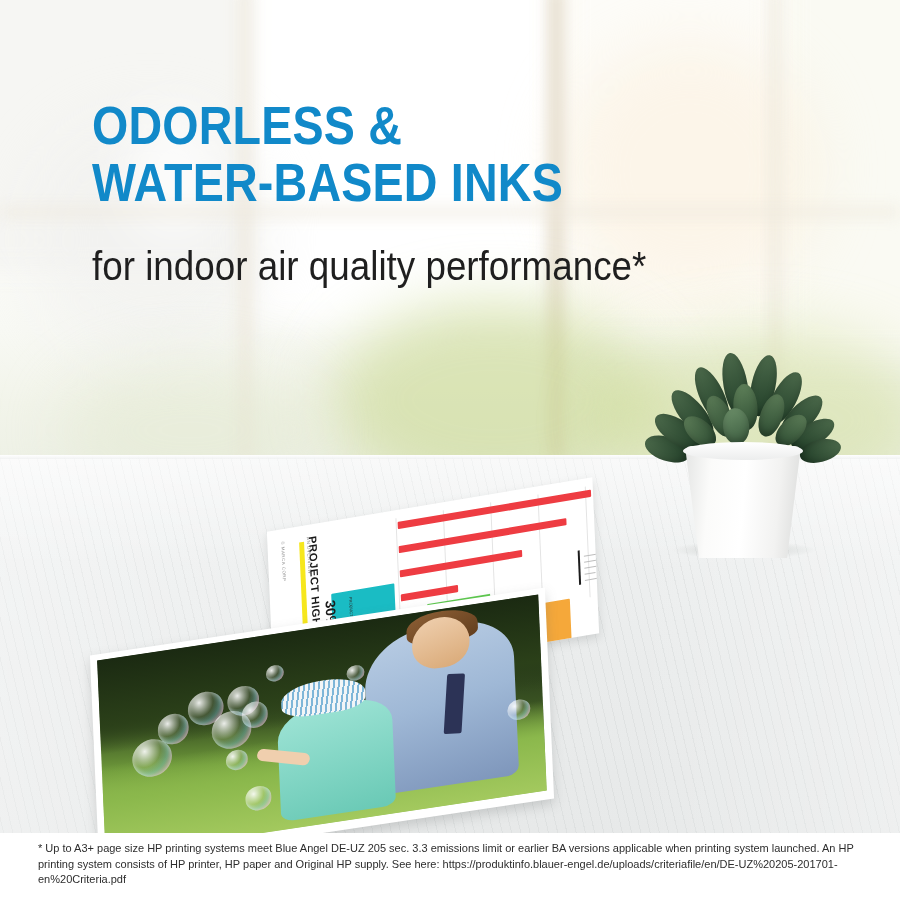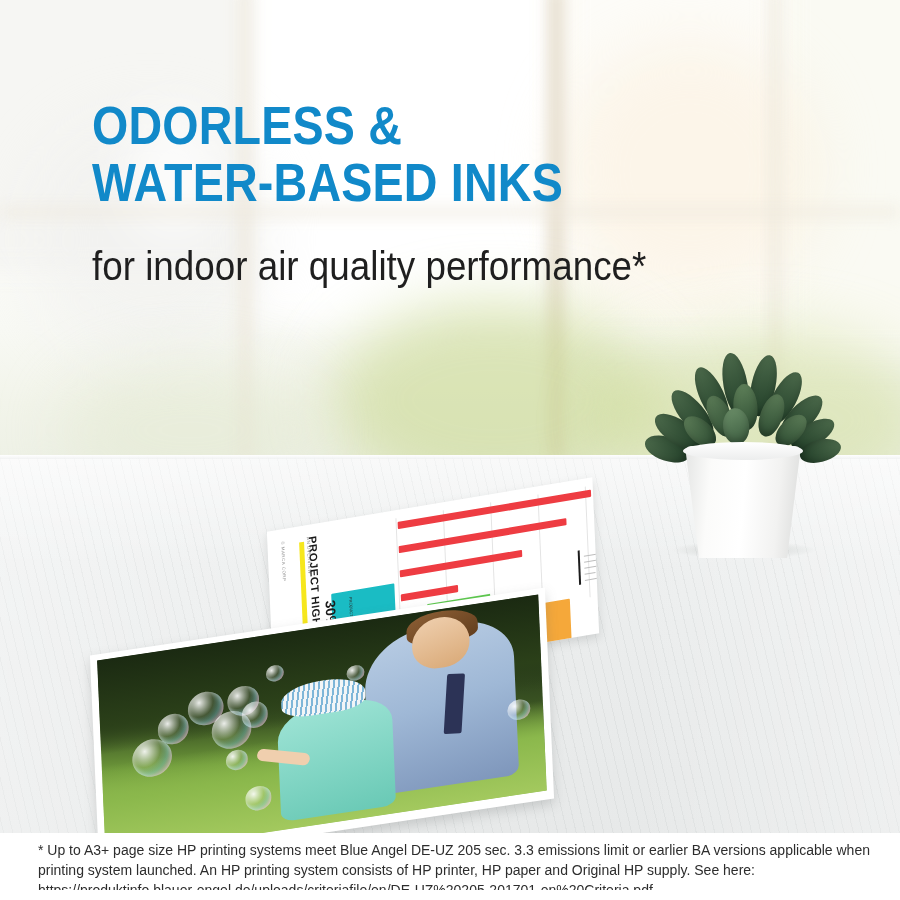--- a/index.html
+++ b/index.html
@@ -192,21 +192,21 @@
     background:radial-gradient(circle at 32% 30%, rgba(255,255,255,.9), rgba(255,255,255,.12) 42%, rgba(120,200,230,.35) 62%, rgba(220,120,200,.35) 78%, rgba(255,255,255,.55) 92%);
     box-shadow:inset 0 0 6px rgba(255,255,255,.7);
   }
 
   
   .footer{
     position:absolute; left:0; top:833px; width:900px; height:67px; background:#ffffff;
   }
   .footer p{
     position:absolute; left:38px; top:8px; width:840px;
-    font-size:14px; line-height:1.42; color:#2d2d2d;
+    font-size:11px; line-height:1.42; color:#2d2d2d;
     font-family:"Liberation Sans", sans-serif;
   }
 </style>
 </head>
 <body>
 
 <div id="stage">
 
   <div class="bg-room">
     <div class="pane p1"></div>

